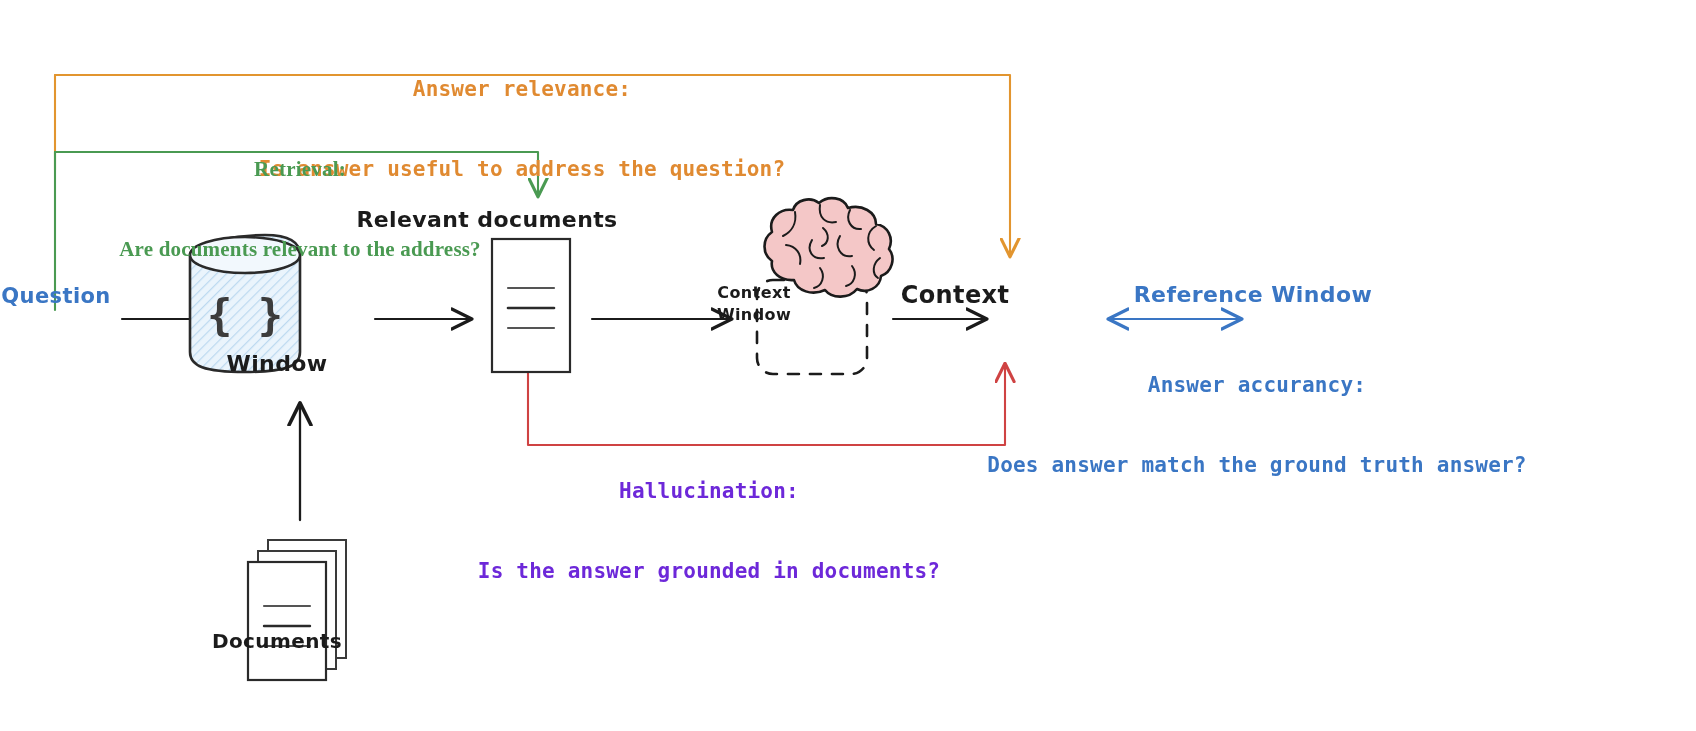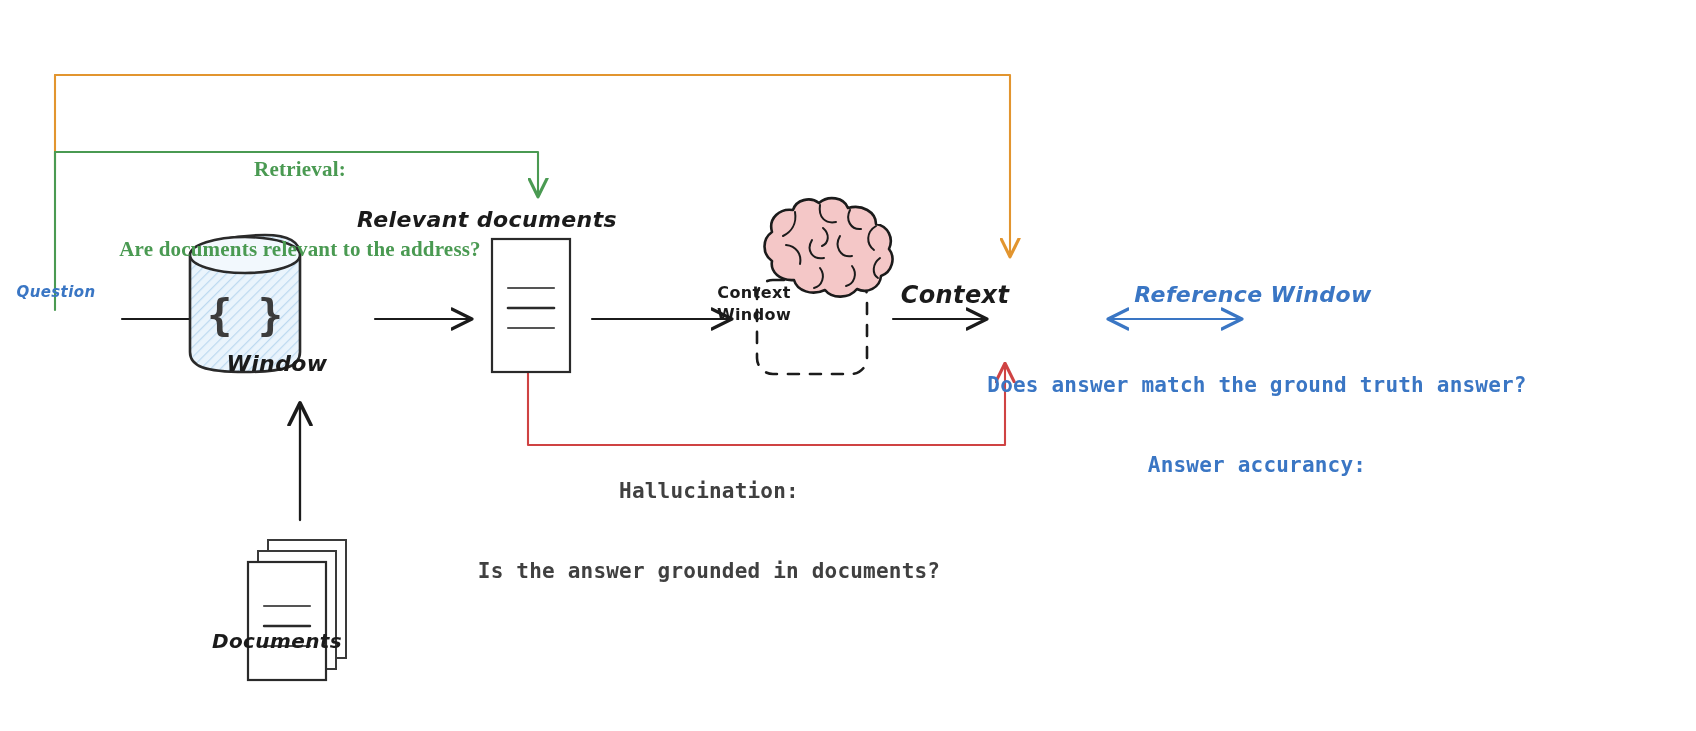--- a/index.html
+++ b/index.html
@@ -36,27 +36,26 @@
     line-height: 1.28;
   }
   .mono {
     font-family: "DejaVu Sans Mono", "Liberation Mono", monospace;
     font-weight: 700;
     letter-spacing: 0.2px;
   }
   .hand {
     font-family: "DejaVu Sans", sans-serif;
     font-weight: 700;
-    font-style: italic;
     letter-spacing: 0.4px;
   }
 
   .t-orange { color: #e08a31; }
   .t-green  { color: #4a9a52; font-family: Liberation Serif, serif; }
-  .t-red    { color: #404040; }
+  .t-red    { color: #6d28d9; }
   .t-blue   { color: #3a76c4; }
   .t-dark   { color: #1b1b1b; }
 
   .center { text-align: center; transform: translateX(-50%); }
 
   
   #answer-relevance-text {
     left: 522px; top: 22px;
     font-size: 21px;
   }
@@ -72,21 +71,21 @@
   }
   
   #answer-accuracy-text {
     left: 1257px; top: 318px;
     font-size: 21px;
   }
 
   
   #question-label {
     left: 56px; top: 283px;
-    font-size: 15px;
+    font-size: 21px;
     text-align: right;
   }
   #search-label {
     left: 277px; top: 350px;
     font-size: 22px;
   }
   #relevant-docs-label {
     left: 487px; top: 206px;
     font-size: 22px;
   }
@@ -229,34 +228,38 @@
       <path d="M840,236 C834,246 840,258 852,256" fill="none" stroke="#1b1b1b" stroke-width="2" stroke-linecap="round"></path>
       <path d="M820,268 C826,276 822,286 814,288" fill="none" stroke="#1b1b1b" stroke-width="2" stroke-linecap="round"></path>
       <path d="M852,266 C858,274 854,284 846,286" fill="none" stroke="#1b1b1b" stroke-width="2" stroke-linecap="round"></path>
       <path d="M880,258 C872,264 872,274 878,278" fill="none" stroke="#1b1b1b" stroke-width="2" stroke-linecap="round"></path>
       <path d="M823,228 C830,234 829,243 822,246" fill="none" stroke="#1b1b1b" stroke-width="2" stroke-linecap="round"></path>
     </g>
   </svg>
 
   <div class="layer">
 
+    <div id="answer-relevance-text" class="txt mono t-orange center">
+      <div>Answer relevance:</div>
+      <div>Is answer useful to address the question?</div>
+    </div>
 
     <div id="retrieval-text" class="txt mono t-green center">
       <div>Retrieval:</div>
       <div>Are documents relevant to the address?</div>
     </div>
 
     <div id="hallucination-text" class="txt mono t-red center">
       <div>Hallucination:</div>
       <div>Is the answer grounded in documents?</div>
     </div>
 
     <div id="answer-accuracy-text" class="txt mono t-blue center">
+      <div>Answer accurancy:</div>
       <div>Does answer match the ground truth answer?</div>
-      <div>Answer accurancy:</div>
     </div>
 
     <div id="question-label" class="txt hand t-blue center">Question</div>
 
     <div id="search-label" class="txt hand t-dark center">Window</div>
 
     <div id="relevant-docs-label" class="txt hand t-dark center">Relevant documents</div>
 
     <div id="context-window-label" class="txt hand t-dark center">Context
 Window</div>

